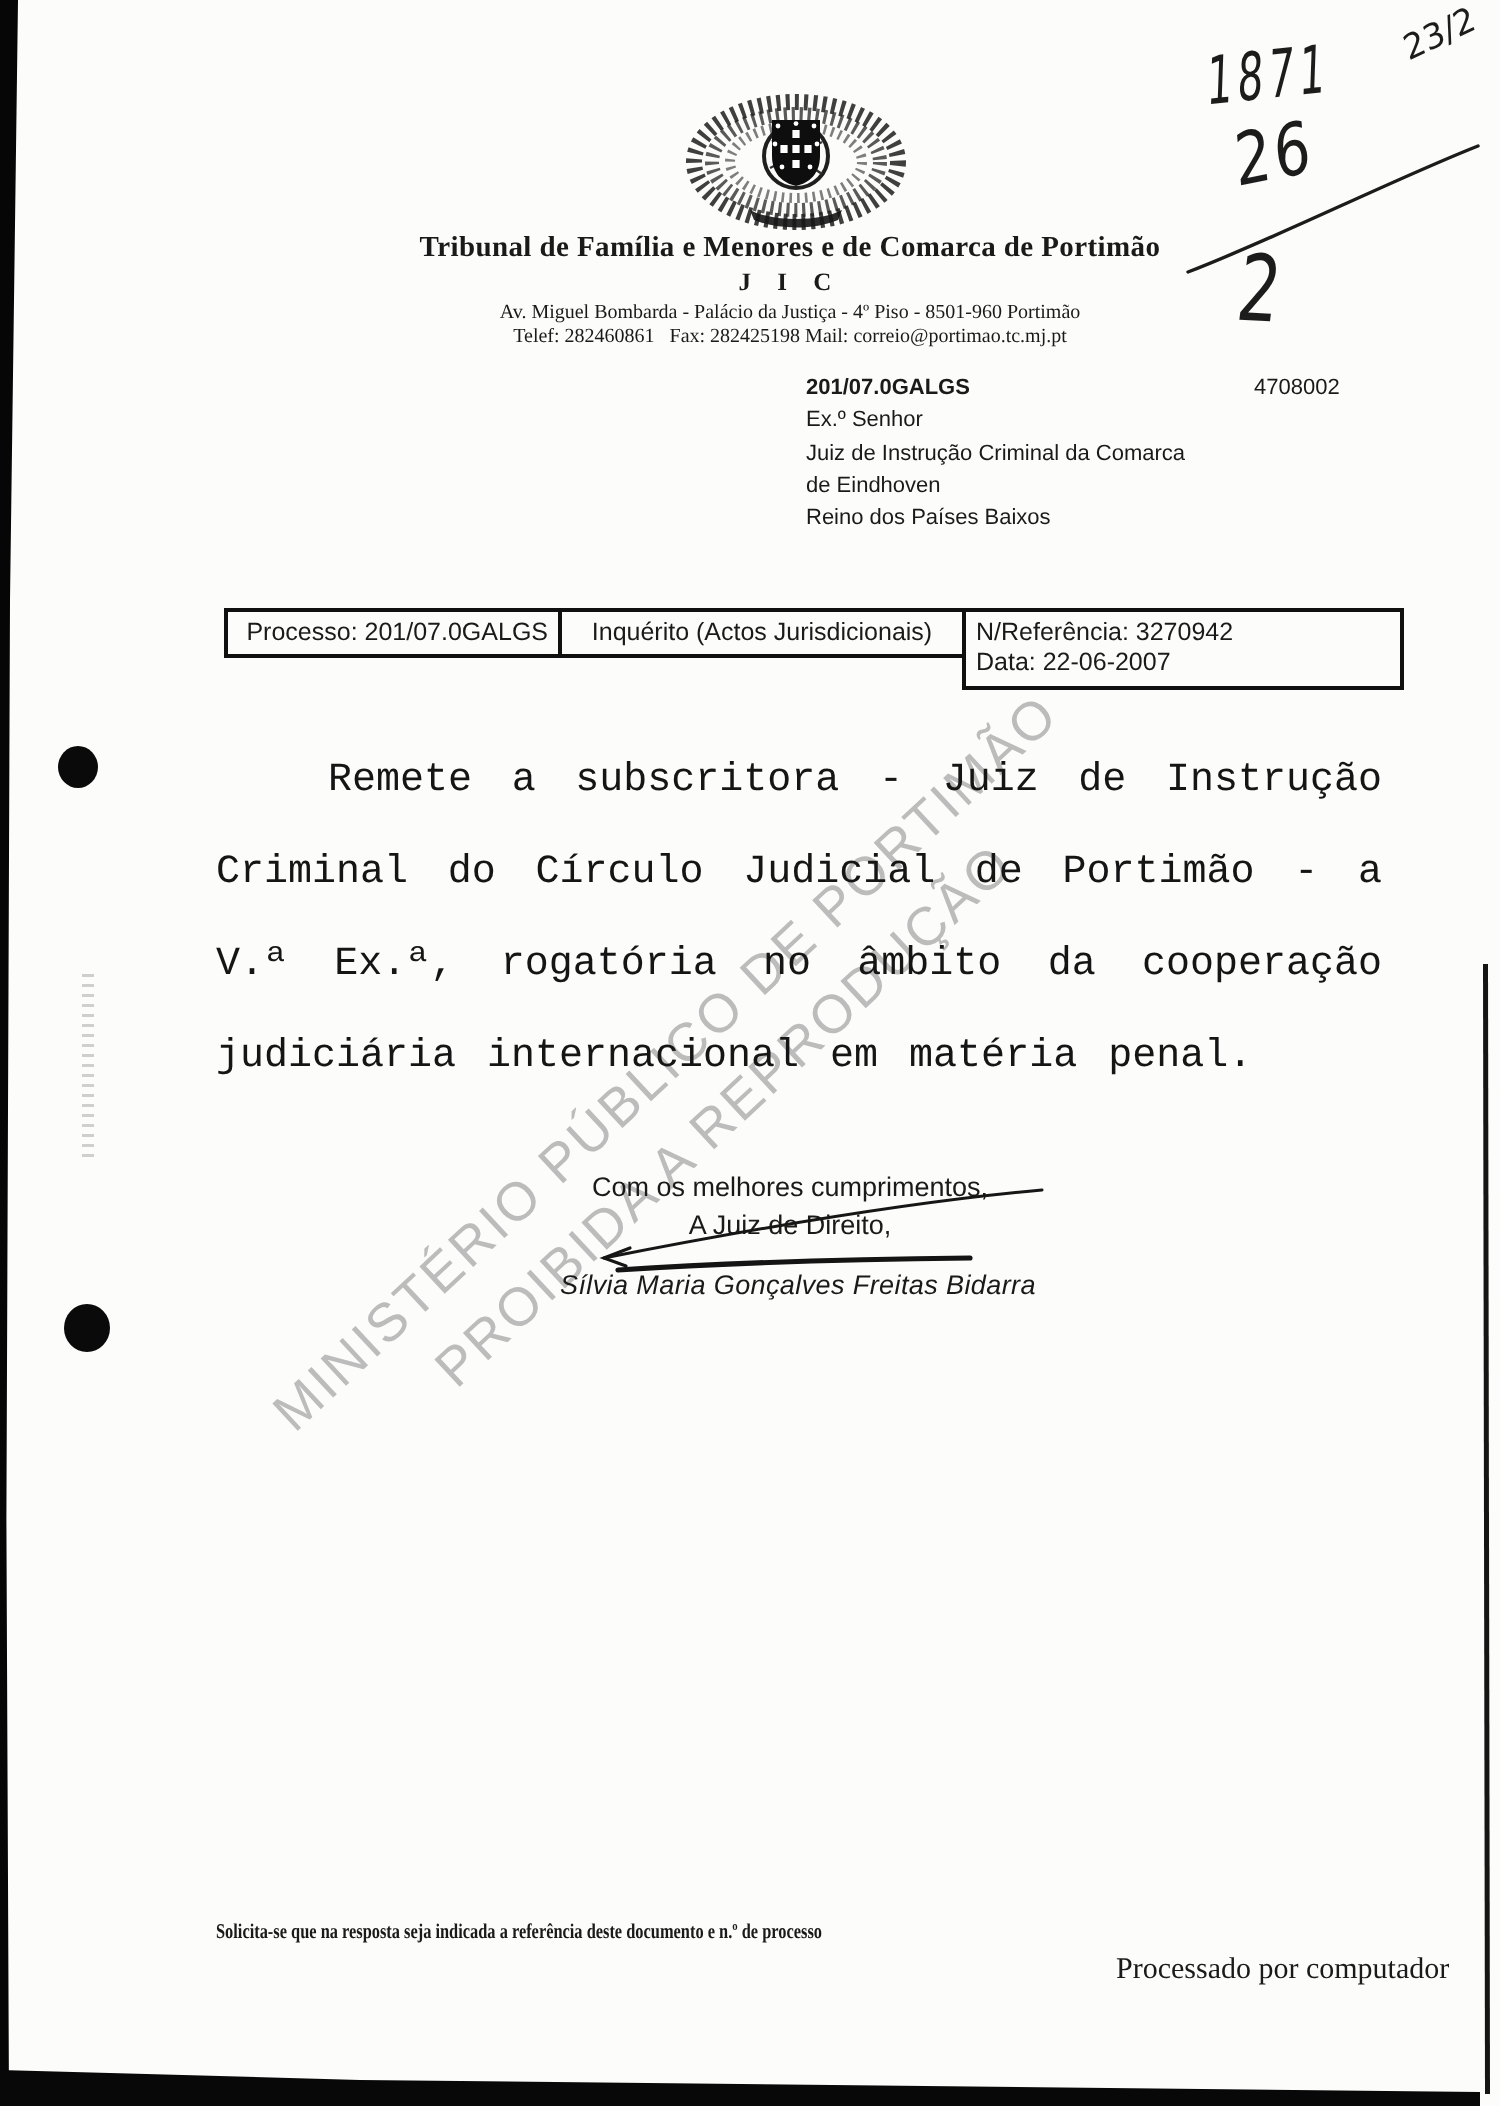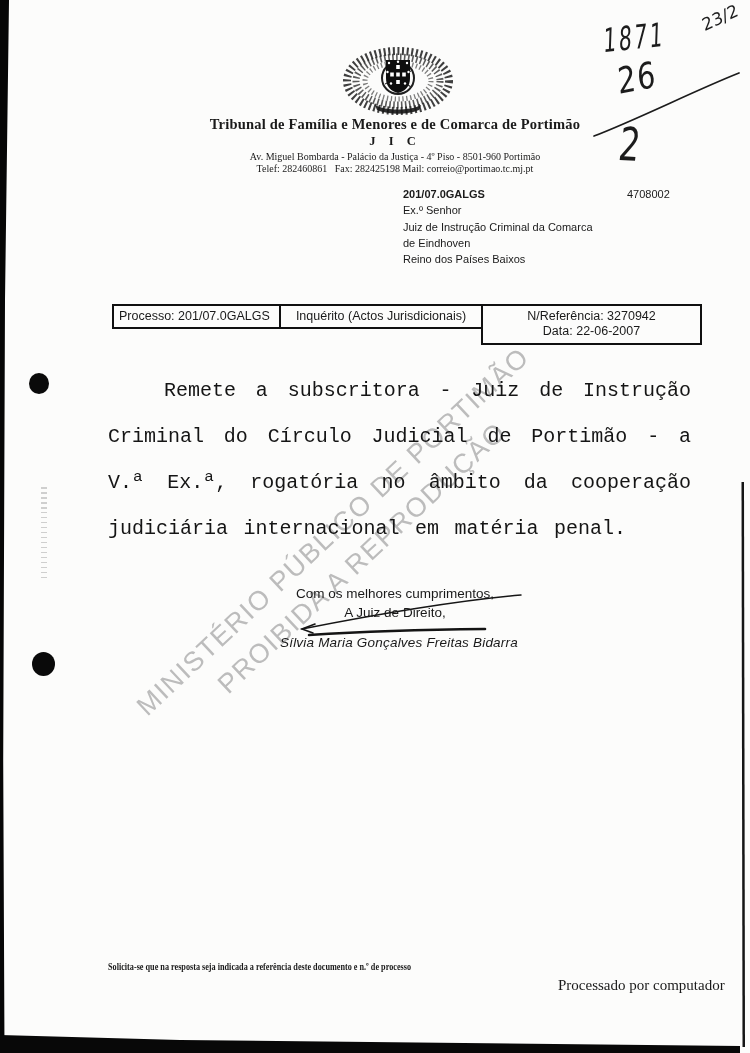--- a/index.html
+++ b/index.html
@@ -48,24 +48,24 @@
   .hand-stroke   { position:absolute; left:591px; top:68px; z-index:4; }
 
   
   .addressee { position:absolute; left:403px; top:186px; z-index:2; font-size:11px; line-height:16.3px; }
   .addressee .ref-row { position:relative; }
   .process-ref { font-weight:700; }
   .document-ref { position:absolute; left:224px; top:0; font-weight:400; }
 
   
   .case-table { position:absolute; left:112px; top:304px; z-index:2; display:flex; align-items:flex-start; font-size:12.5px; }
-  .case-cell { border:2px solid #101010; padding:3px 5px 4px 5px; background:rgba(255,255,255,.0); }
+  .case-cell { border:2px solid #101010; padding:3px 5px 4px 5px; background:rgba(255,255,255,.0);text-align:right; }
   .cell-process { width:169px; }
   .cell-inquiry { width:204px; margin-left:-2px; text-align:center; }
-  .cell-ref { width:221px; margin-left:-2px; text-align:center; line-height:15px; }
+  .cell-ref { width:221px; margin-left:-2px; text-align:left; line-height:15px; }
 
   
   .letter-body { position:absolute; left:108px; top:368px; width:583px; z-index:2;
     font-family:Liberation Mono, monospace; font-size:20px; line-height:46px;
     text-align:justify; text-indent:56px; word-spacing:3.5px; color:#151515; }
 
   
   .closing { position:absolute; left:285px; top:585px; width:220px; text-align:center; z-index:2;
              font-size:13.5px; line-height:18.5px; }
   .signature-svg { position:absolute; left:293px; top:588px; z-index:3; }

